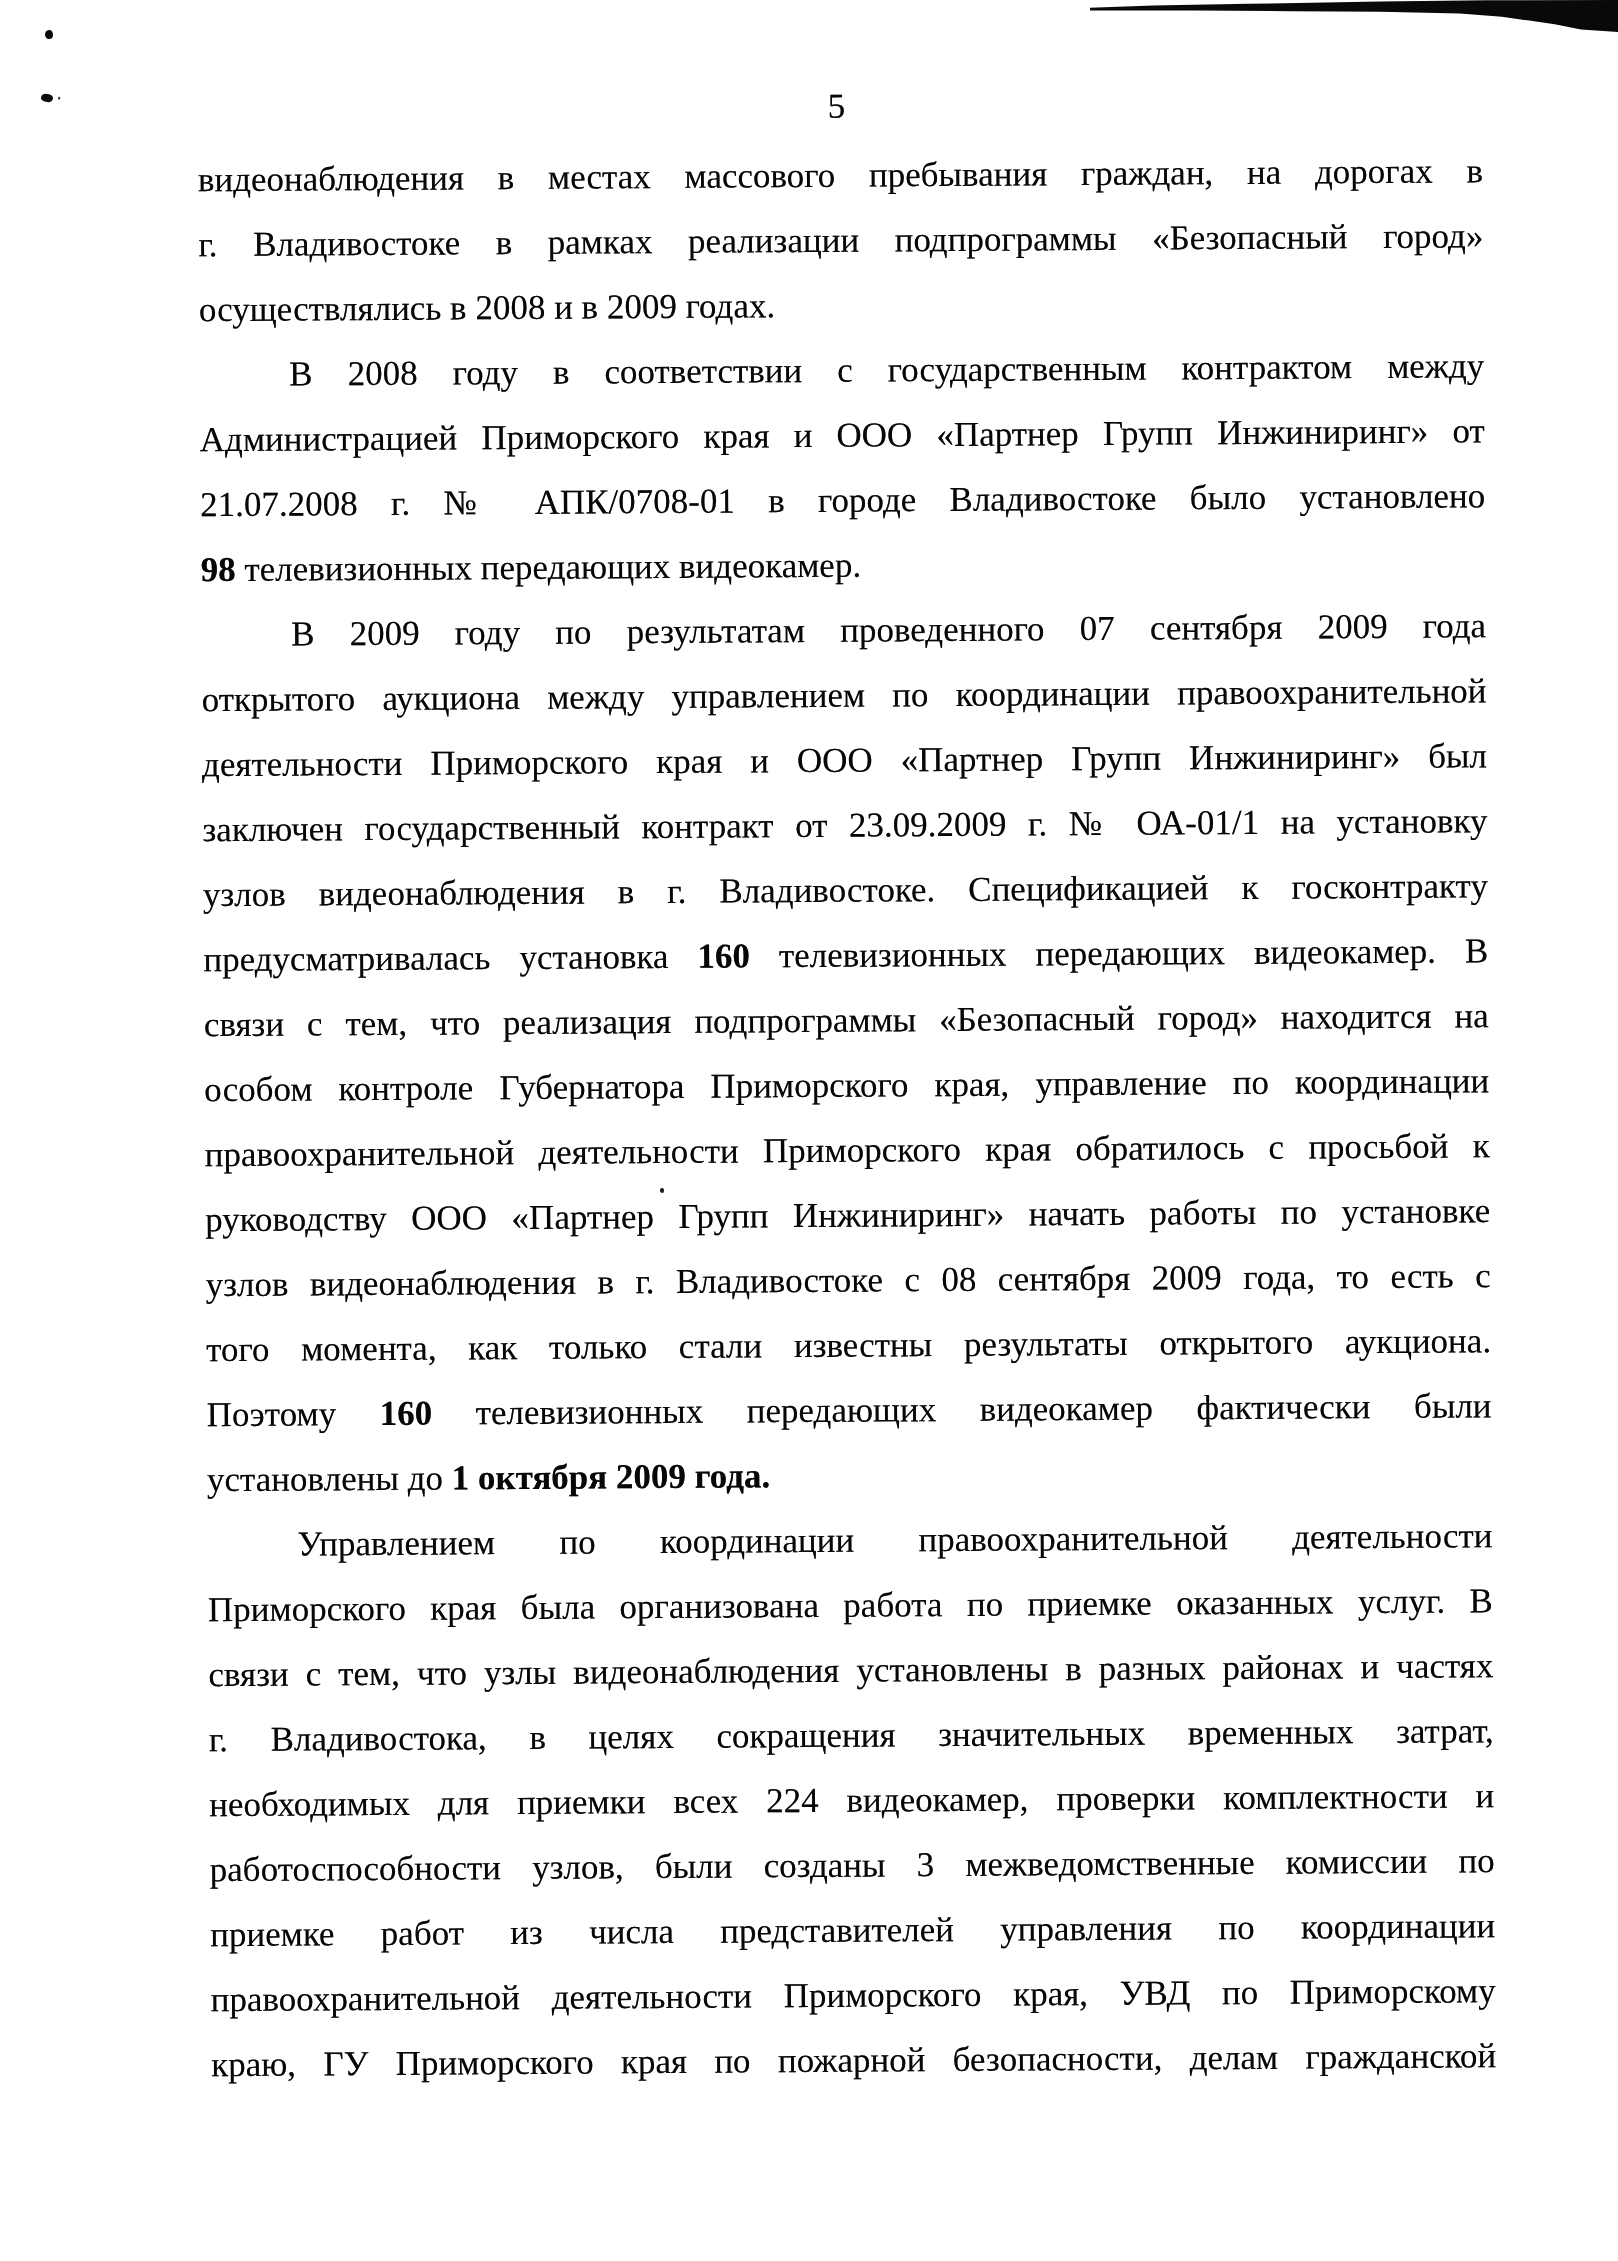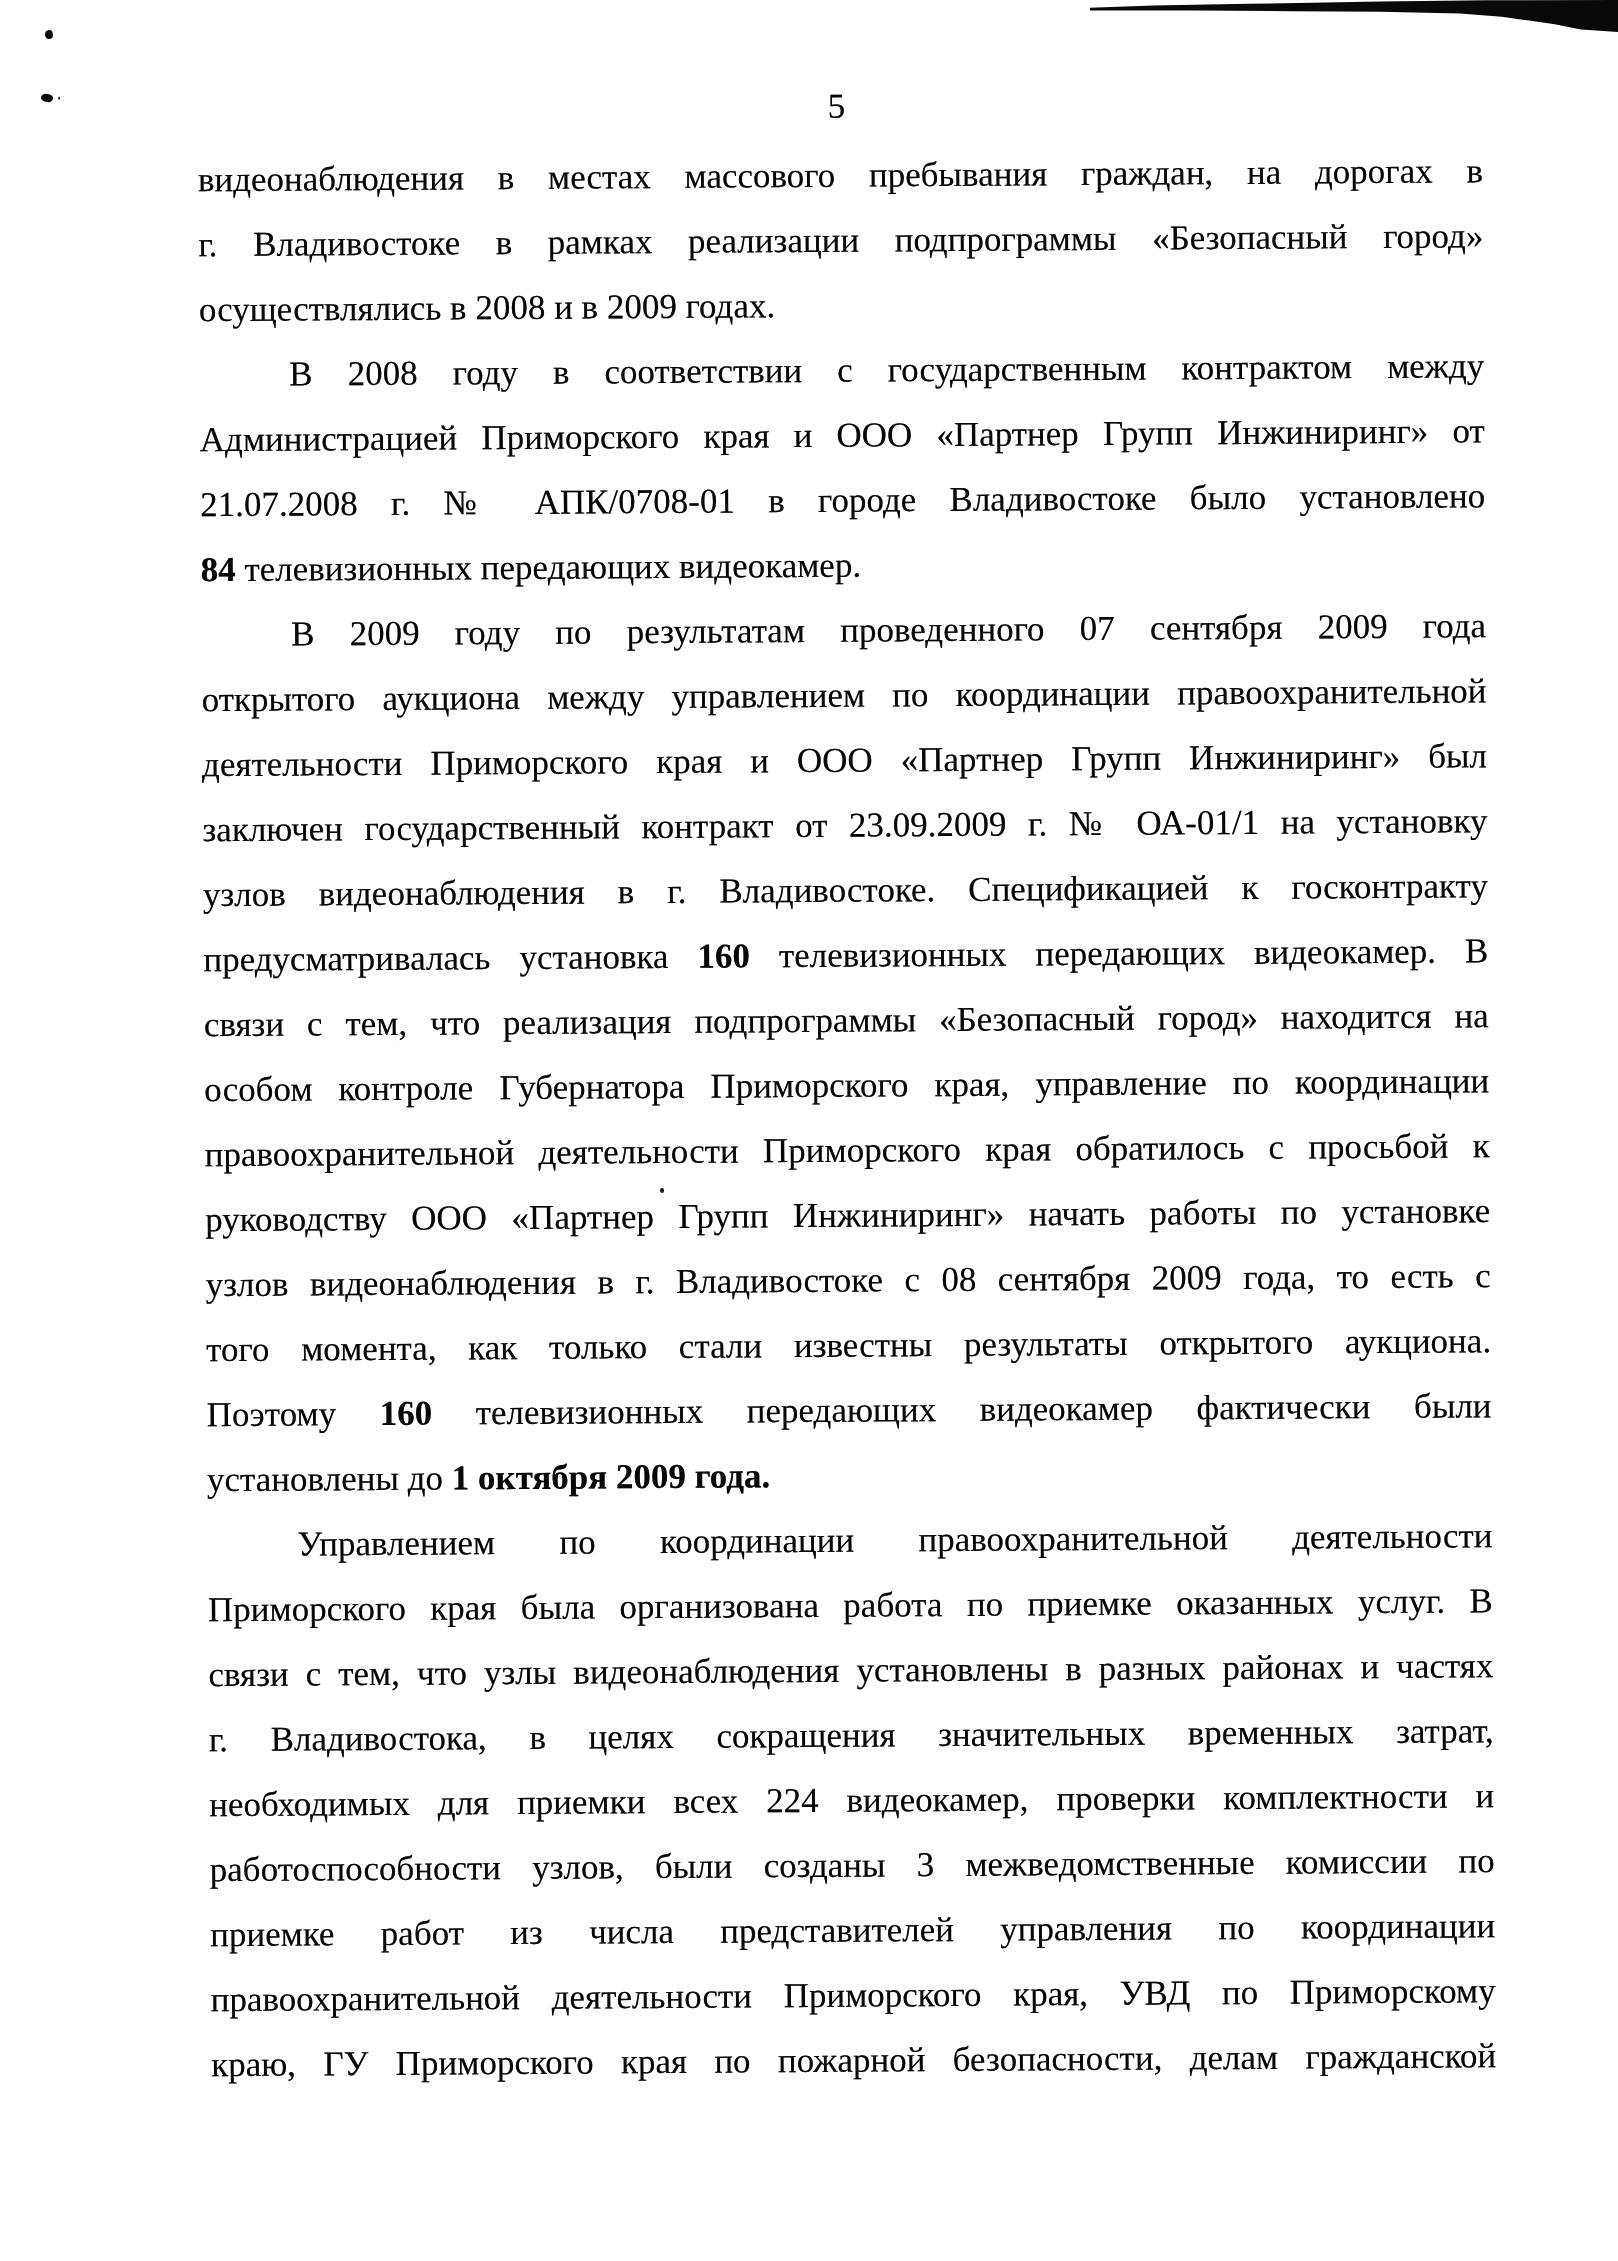--- a/index.html
+++ b/index.html
@@ -124,21 +124,21 @@
   <div class="scan-content">
     <div class="page-number">5</div>
 
     <div class="text-block">
         <div class="line"><span>видеонаблюдения в местах массового пребывания граждан, на дорогах в</span></div>
         <div class="line"><span>г. Владивостоке в рамках реализации подпрограммы «Безопасный город»</span></div>
         <div class="line para-end"><span>осуществлялись в 2008 и в 2009 годах.</span></div>
         <div class="line indent"><span>В 2008 году в соответствии с государственным контрактом между</span></div>
         <div class="line"><span>Администрацией Приморского края и ООО «Партнер Групп Инжиниринг» от</span></div>
         <div class="line"><span>21.07.2008 г. № АПК/0708-01 в городе Владивостоке было установлено</span></div>
-        <div class="line para-end"><b>84</b><span> телевизионных передающих видеокамер.</span></div>
+        <div class="line para-end"><b>98</b><span> телевизионных передающих видеокамер.</span></div>
         <div class="line indent"><span>В 2009 году по результатам проведенного 07 сентября 2009 года</span></div>
         <div class="line"><span>открытого аукциона между управлением по координации правоохранительной</span></div>
         <div class="line"><span>деятельности Приморского края и ООО «Партнер Групп Инжиниринг» был</span></div>
         <div class="line"><span>заключен государственный контракт от 23.09.2009 г. № ОА-01/1 на установку</span></div>
         <div class="line"><span>узлов видеонаблюдения в г. Владивостоке. Спецификацией к госконтракту</span></div>
         <div class="line"><span>предусматривалась установка </span><b>160</b><span> телевизионных передающих видеокамер. В</span></div>
         <div class="line"><span>связи с тем, что реализация подпрограммы «Безопасный город» находится на</span></div>
         <div class="line"><span>особом контроле Губернатора Приморского края, управление по координации</span></div>
         <div class="line"><span>правоохранительной деятельности Приморского края обратилось с просьбой к</span></div>
         <div class="line"><span>руководству ООО «Партнер Групп Инжиниринг» начать работы по установке</span></div>

